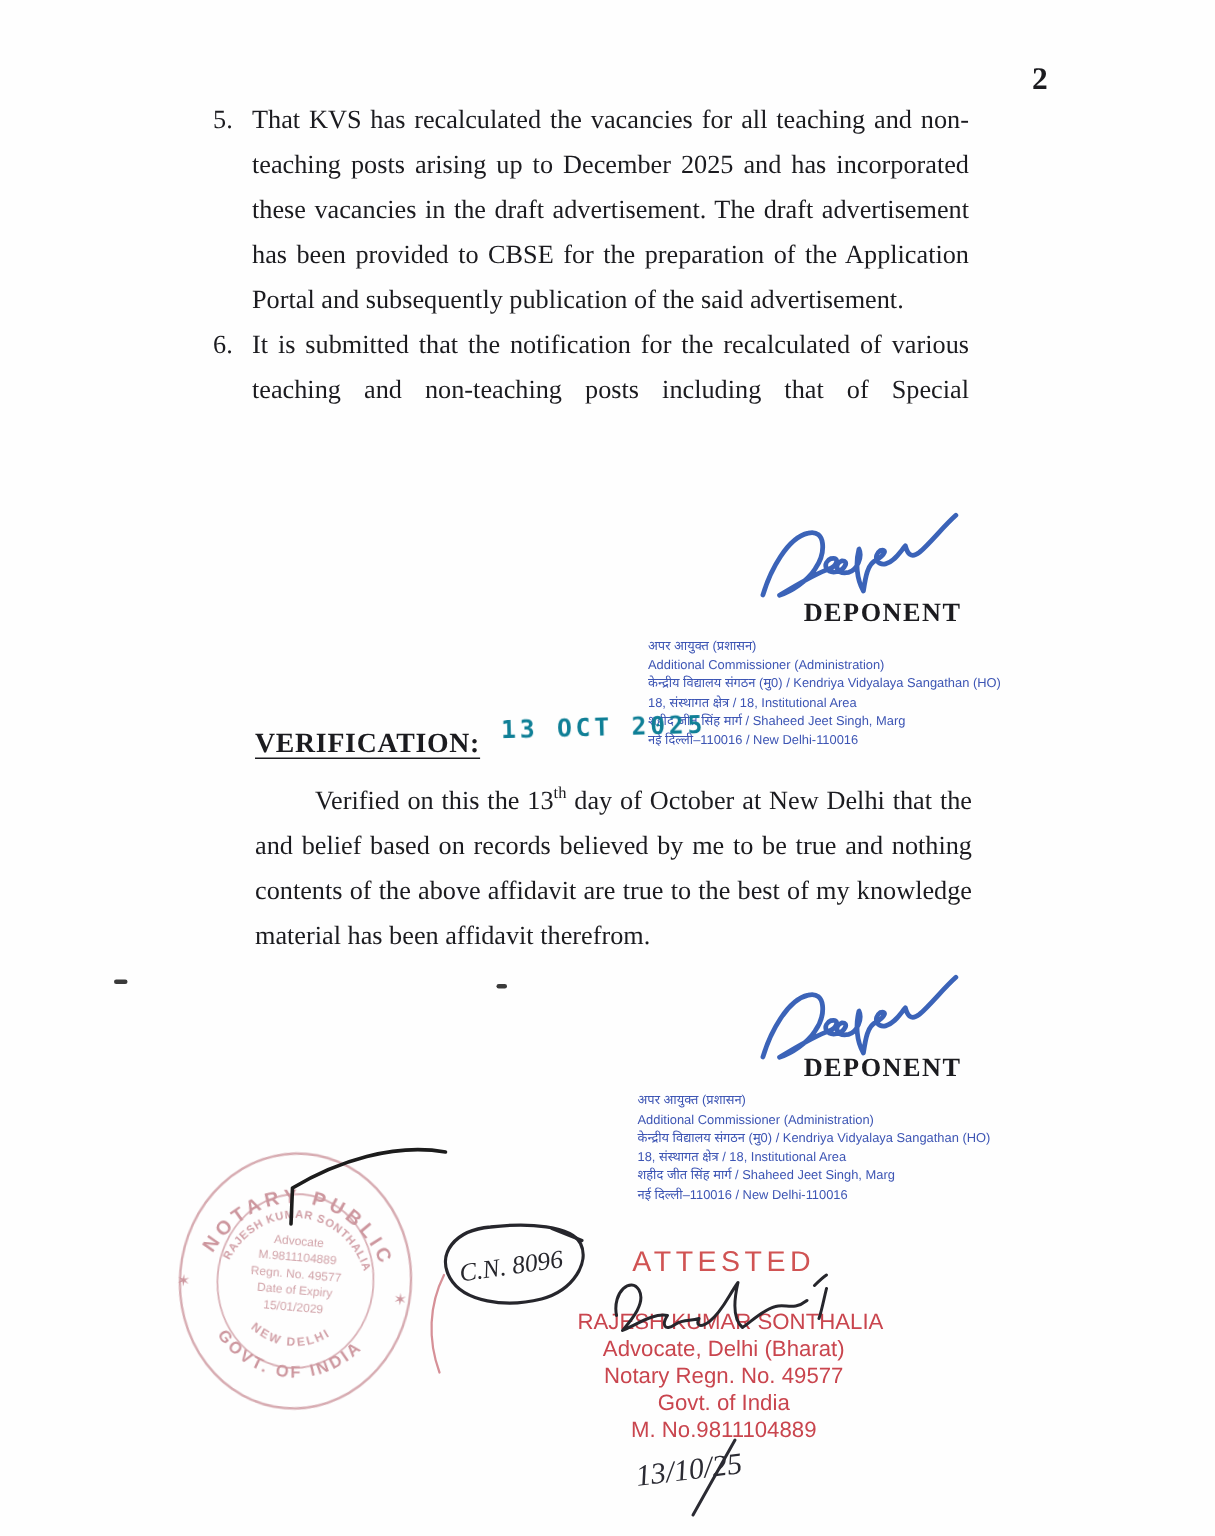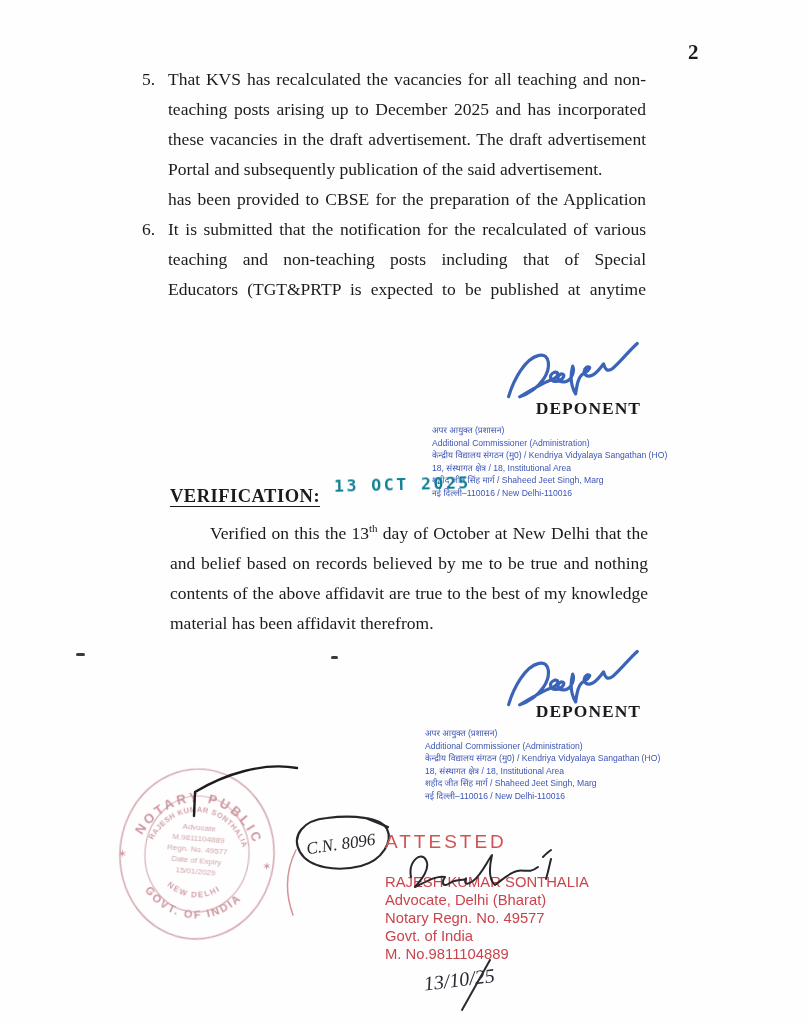--- a/index.html
+++ b/index.html
@@ -46,50 +46,49 @@
   .notary-seal{position:absolute;left:101px;top:758px;width:192px;height:192px;
         opacity:.85;filter:blur(.35px);transform:rotate(5deg);}
   .seal-arc{font-family:"Liberation Sans", sans-serif;font-weight:bold;fill:#c4848d;}
   .seal-center{font-family:"Liberation Sans", sans-serif;fill:#c08088;}
   
   .pen-tick{position:absolute;left:185px;top:752px;width:120px;height:70px;}
   .red-arc{position:absolute;left:283px;top:848px;width:20px;height:70px;}
   .cn-oval{position:absolute;left:282px;top:806px;width:114px;height:74px;}
   .cn-text{font-family:"Liberation Serif", serif;font-style:italic;font-size:17px;fill:#26262c;}
   
-  .attested-block{position:absolute;left:385px;top:831px;width:195px;
+  .attested-block{position:absolute;left:385px;top:831px;width:195px;text-align:center;
         font-family:"Liberation Sans", sans-serif;color:#c9454e;filter:blur(.2px);}
   .attested-title{font-size:19px;letter-spacing:3px;color:#d05353;}
   .attested-line{font-size:14.8px;line-height:18px;white-space:nowrap;}
   .attested-line.name{margin-top:20px;}
   .attest-sig{position:absolute;left:20px;top:14px;width:160px;height:52px;}
   .hand-date{position:absolute;left:422px;top:952px;width:100px;height:64px;}
   .hand-date text{font-family:"Liberation Serif", serif;font-style:italic;font-size:20px;fill:#2b2b33;}
 </style>
 </head>
 <body>
 
 <div class="page">
 
   <div class="page-number">2</div>
 
   <div class="point p5">
     <span class="pt-num">5.</span>
     <div class="line">That KVS has recalculated the vacancies for all teaching and non-</div>
     <div class="line">teaching posts arising up to December 2025 and has incorporated</div>
     <div class="line">these vacancies in the draft advertisement. The draft advertisement</div>
+    <div class="line">has been provided to CBSE for the preparation of the Application</div>
     <div class="line last">Portal and subsequently publication of the said advertisement.</div>
-    <div class="line">has been provided to CBSE for the preparation of the Application</div>
   </div>
 
   <div class="point p6">
     <span class="pt-num">6.</span>
     <div class="line">It is submitted that the notification for the recalculated of various</div>
     <div class="line">teaching and non-teaching posts including that of Special</div>
-    <div class="line">Educators (TGT&amp;PRTP is expected to be published at anytime</div>
   </div>
 
   <svg class="sig sig1" viewBox="0 0 150 62">
     <path d="M 8 52 C 14 36, 27 15, 41 13 C 53 11, 52 27, 44 37 C 38 45, 27 51, 19 53
              C 29 48, 44 40, 53 38 C 59 36, 61 30, 55 31 C 49 33, 50 41, 58 40
              C 64 39, 67 33, 62 33 C 56 35, 58 42, 66 41 C 72 40, 76 31, 74 26
              C 71 35, 71 46, 75 54 C 77 45, 79 36, 85 34 C 91 31, 93 27, 88 28
              C 83 31, 85 38, 91 37 C 97 36, 101 30, 105 26 C 106 31, 108 35, 114 31
              C 122 25, 131 15, 140 8" fill="none" stroke="#3b63b8" stroke-width="3.2" stroke-linecap="round" stroke-linejoin="round"></path>
   </svg>

